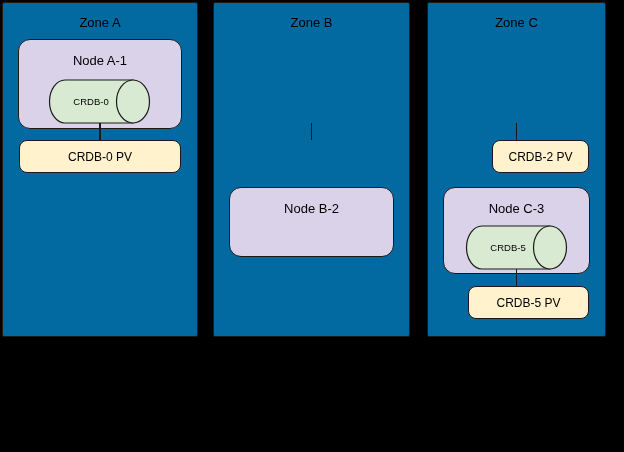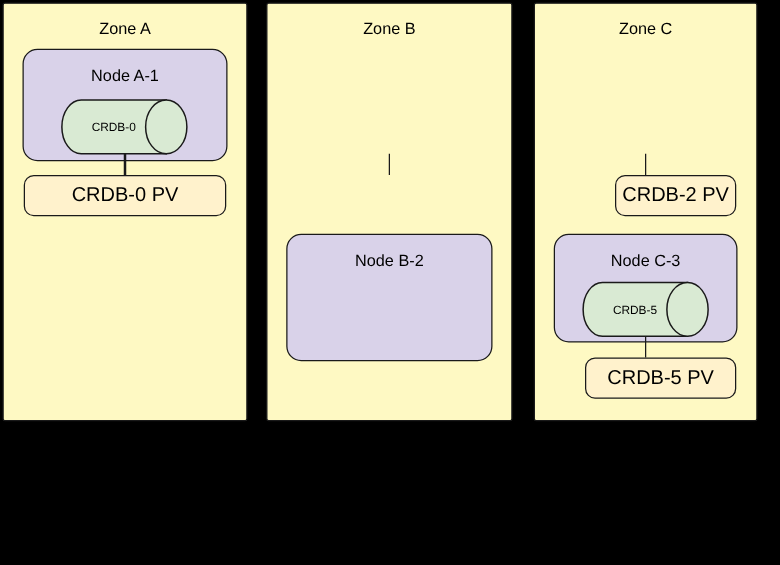--- a/index.html
+++ b/index.html
@@ -8,21 +8,21 @@
     background: #000000;
     position: relative;
     overflow: hidden;
     font-family: "Liberation Sans", sans-serif;
     color: #000000;
   }
   #diagram { position: absolute; inset: 0; }
   .zone {
     position: absolute;
     top: 2px; height: 335px;
-    background: #fef9c3;
+    background: #0369a1;
     border: 1.3px solid #1a1a1a;
     border-radius: 2px;
     box-sizing: border-box;
   }
   .zone-label {
     position: absolute;
     top: 12px; left: 0; right: 0;
     text-align: center;
     font-size: 13px;
   }
@@ -69,21 +69,21 @@
     position: absolute;
     left: 16px; right: 16px;
     height: 33px;
     background: #fff2cc;
     border: 1.3px solid #1a1a1a;
     border-radius: 8px;
     box-sizing: border-box;
     display: flex;
     align-items: center;
     justify-content: center;
-    font-size: 16px;
+    font-size: 12px;
   }
 </style>
 </head>
 <body>
 
 <div id="diagram">
     <div class="zone" style="left: 2px; width: 196px;">
       <div class="zone-label">Zone A</div>
       <div class="node" style="top: 36px; height: 90px;">
         <div class="node-label">Node A-1</div>
@@ -92,21 +92,21 @@
           <ellipse cx="84" cy="22.5" rx="16.5" ry="21.5" class="cyl-cap"></ellipse>
           <text x="42" y="26" class="cyl-text">CRDB-0</text>
         </svg>
       </div>
       <div class="connector" style="top: 120px; height: 17px;"></div>
       <div class="pv" style="top: 137px;">CRDB-0 PV</div>
     </div>
     <div class="zone" style="left: 213px; width: 197px; padding-left: 32px;">
       <div class="zone-label">Zone B</div>
       <div class="connector" style="top: 120px; height: 17px;"></div>
-      <div class="node" style="top: 184px; height: 102px;">
+      <div class="node" style="top: 184px; height: 70px;">
         <div class="node-label">Node B-2</div>
       </div>
     </div>
     <div class="zone" style="left: 427px; width: 179px;">
       <div class="zone-label">Zone C</div>
       <div class="connector" style="top: 120px; height: 17px;"></div>
       <div class="pv" style="top: 137px; margin-left: 48px;">CRDB-2 PV</div>
       <div class="node" style="top: 184px; height: 87px;">
         <div class="node-label">Node C-3</div>
         <svg width="102" height="45" viewBox="0 0 102 45" class="cyl" style="top: 37px;">

